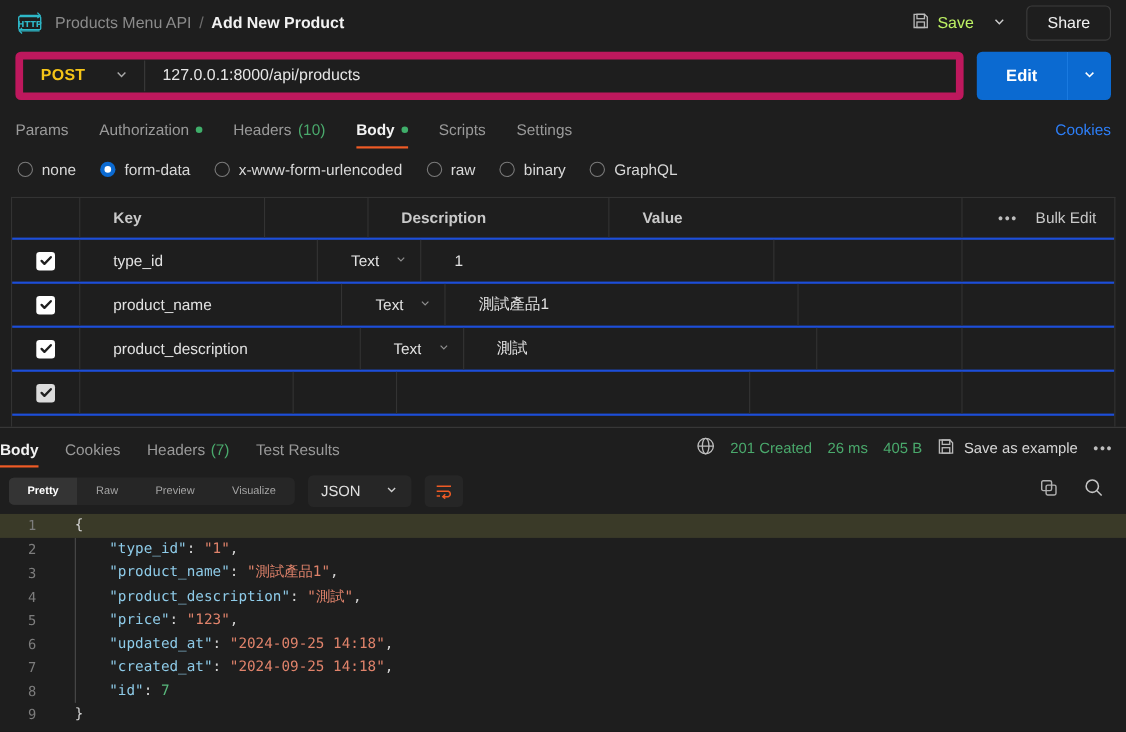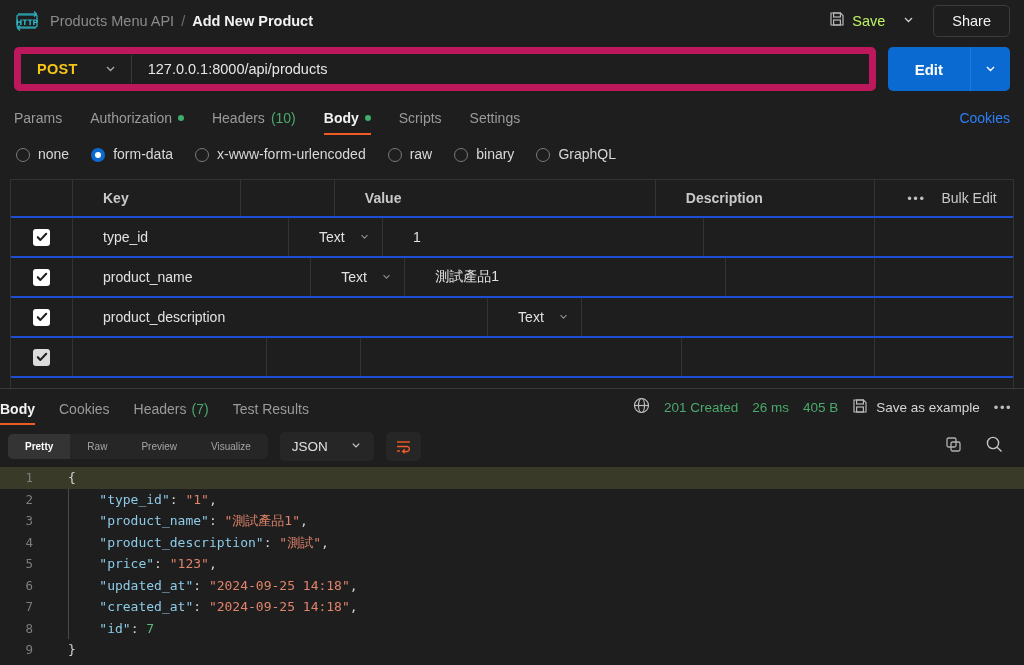--- a/index.html
+++ b/index.html
@@ -40,21 +40,21 @@
   .reqtabs { display: flex; align-items: flex-end; padding: 0 14px; height: 38px; flex: none; position: relative; text-align: center; }
   .rtab { font-size: 14px; color: #9a9a9a; padding: 0 0 9px 0; margin-right: 28px; cursor: pointer; display: flex; align-items: center; gap: 6px; position: relative; }
   .rtab.active { color: #f2f2f2; font-weight: bold; }
   .rtab.active:after { content: ""; position: absolute; left: 0; right: 0; bottom: 0; height: 2px; background: #ef5b25; }
   .dot { width: 6px; height: 6px; border-radius: 50%; background: #3fae6a; display: inline-block; }
   .cnt { color: #4aa96c; }
   .cookies-link { margin-left: auto; color: #2d7ff9; font-size: 14px; padding-bottom: 9px; cursor: pointer; }
 
   
   .radios { display: flex; align-items: center; padding: 0 16px; height: 38px; gap: 22px; flex: none; }
-  .radio { display: flex; align-items: flex-end; gap: 8px; font-size: 14px; color: #d8d8d8; cursor: pointer; }
+  .radio { display: flex; align-items: center; gap: 8px; font-size: 14px; color: #d8d8d8; cursor: pointer; }
   .rc { width: 14px; height: 14px; border-radius: 50%; border: 1px solid #7a7a7a; flex: none; }
   .radio.sel .rc { border: none; background: #0b6ad1; position: relative; }
   .radio.sel .rc:after { content: ""; position: absolute; left: 4px; top: 4px; width: 6px; height: 6px; border-radius: 50%; background: #fff; }
 
   
   .tablewrap { margin: 6px 10px 0 10px; border: 1px solid #333; border-bottom: none; flex: 1; overflow: hidden; min-height:0;}
   .trow { display: flex; border-bottom: 2px solid #1d4ed8; height: 40px; align-items: stretch; gap: 16px; }
   .trow.head { height: 38px; }
   .cell { display: flex; align-items: center; border-right: 1px solid #333; font-size: 14px; }
   .c-check { width: 62px; justify-content: center; flex: none; }
@@ -221,22 +221,22 @@
         <span class="rc"></span>
         <span>GraphQL</span>
       </div>
     </div>
 
   <div class="tablewrap">
     <div class="trow head">
       <div class="cell c-check"></div>
       <div class="cell c-key">Key</div>
       <div class="cell c-type"></div>
+      <div class="cell c-desc">Description</div>
       <div class="cell c-val">Value</div>
-      <div class="cell c-desc">Description</div>
       <div class="cell c-bulk">
         <span class="dots">•••</span>
         <span>Bulk Edit</span>
       </div>
     </div>
     <div id="tablerows">
         <div class="trow">
           <div class="cell c-check">
             <span class="cb">
               <svg width="12" height="12" viewBox="0 0 12 12">
@@ -295,20 +295,23 @@
             </span>
           </div>
           <div class="cell c-key">
             <span class="kv-text">product_description</span>
           </div>
           <div class="cell c-type">
             <span class="kv-text">Text</span>
             <span class="caret-sm"><svg width="11" height="11" viewBox="0 0 13 13">
                 <path d="M3 5 L6.5 8.5 L10 5" fill="none" stroke="#8e8e8e" stroke-width="1.3"></path>
               </svg></span>
+          </div>
+          <div class="cell c-val">
+            <span class="kv-text">測試</span>
           </div>
           <div class="cell c-desc">
             <span class="kv-text"></span>
           </div>
           <div class="cell c-bulk"></div>
         </div>
         <div class="trow">
           <div class="cell c-check">
             <span class="cb" style="background:#dcdcdc">
               <svg width="12" height="12" viewBox="0 0 12 12">

